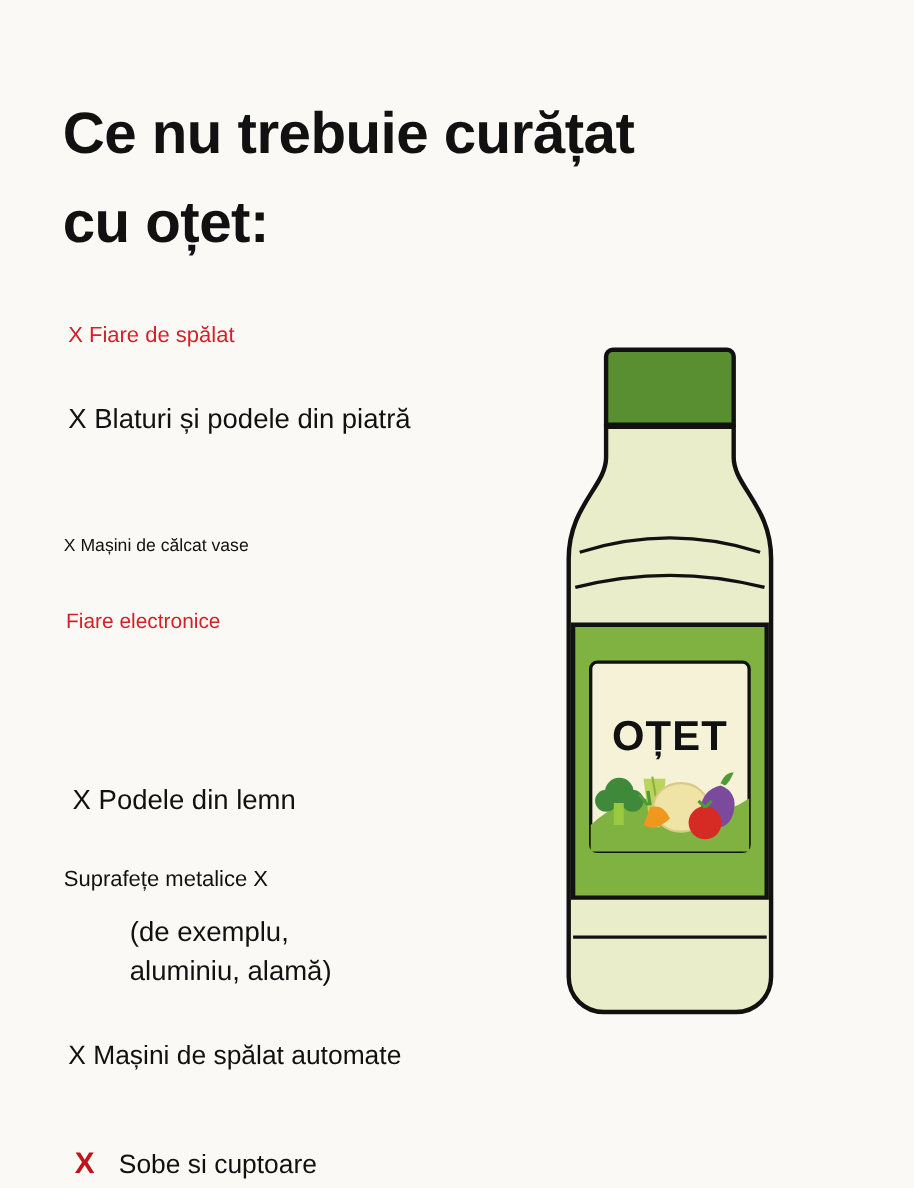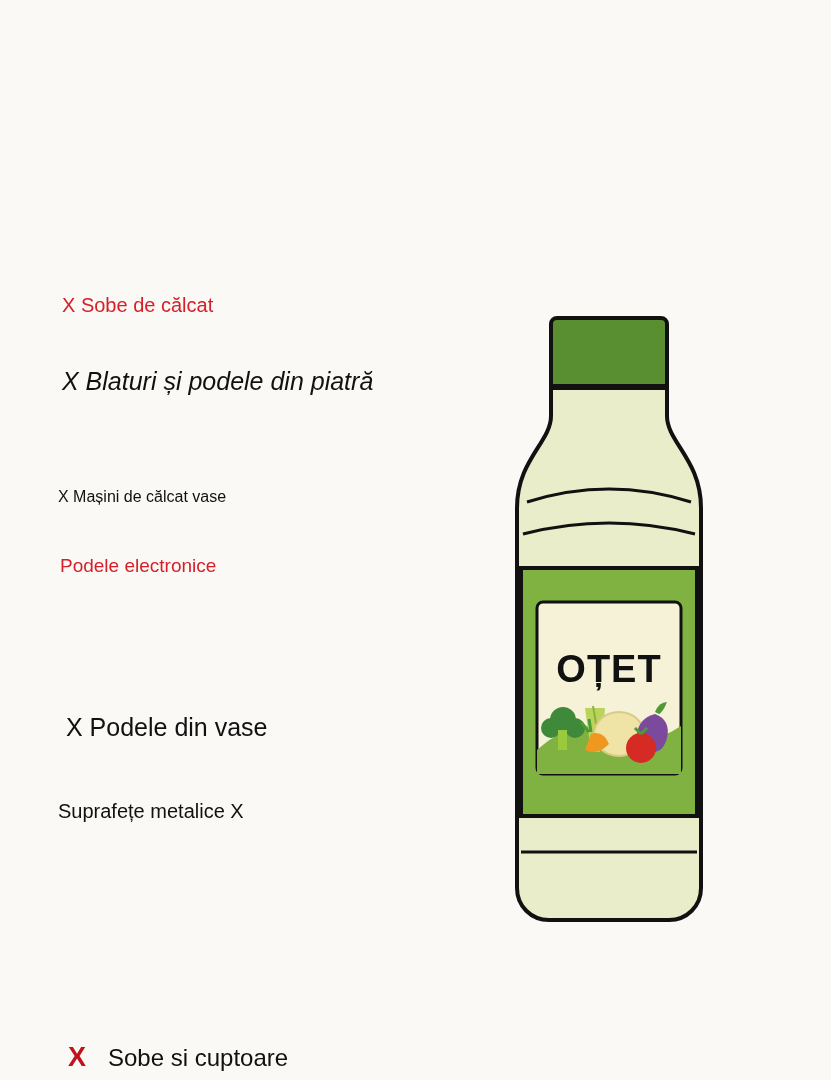--- a/index.html
+++ b/index.html
@@ -48,26 +48,26 @@
   .item {
     position: absolute;
     color: #111111;
     white-space: pre-line;
   }
   .item.red {
     color: #d61f28;
   }
 
   .i0 { left: 62px; top: 294px; font-size: 20px; }
-  .i1 { left: 62px; top: 367px; font-size: 25px; font-style: italic; }
+  .i1 { left: 62px; top: 367px; font-size: 25px; }
   .i2 { left: 58px; top: 488px; font-size: 16px; }
   .i3 { left: 60px; top: 555px; font-size: 19px; }
   .i4 { left: 118px; top: 598px; font-size: 24px; line-height: 1.42; }
   .i5 { left: 66px; top: 713px; font-size: 25px; }
-  .i6 { left: 58px; top: 788px; font-size: 20px; margin-top: 12px; }
+  .i6 { left: 58px; top: 788px; font-size: 20px; }
   .i7 { left: 118px; top: 830px; font-size: 25px; line-height: 1.42; }
   .i8 { left: 62px; top: 946px; font-size: 24px; }
   .i9 { left: 68px; top: 1014px; font-size: 24px; text-align: right; }
   .i9 .xbold {
     color: #c0131b;
     font-weight: bold;
     font-size: 27px;
   }
   .i9 .txt {
     margin-left: 22px;
@@ -90,28 +90,35 @@
     font-weight: 600;
     fill: #111111;
     letter-spacing: 1px;
   }
 </style>
 </head>
 <body>
 
 <div class="page">
 
+  <div class="title">
+    <span>Ce nu trebuie curățat</span>
+    <span class="line2">cu oțet:</span>
+  </div>
 
   <div class="list">
-    <div class="item red i0">X Sobe de călcat</div>
+    <div class="item red i0">X Fiare de spălat</div>
     <div class="item i1">X Blaturi și podele din piatră</div>
     <div class="item i2">X Mașini de călcat vase</div>
-    <div class="item red i3">Podele electronice</div>
-    <div class="item i5">X Podele din vase</div>
+    <div class="item red i3">Fiare electronice</div>
+    <div class="item i5">X Podele din lemn</div>
     <div class="item i6">Suprafețe metalice X</div>
+    <div class="item i7">(de exemplu,
+aluminiu, alamă)</div>
+    <div class="item i8">X Mașini de spălat automate</div>
     <div class="item i9">
       <span class="xbold">X</span><span class="txt">Sobe si cuptoare</span>
     </div>
   </div>
 
   <div class="bottle-wrap">
     <svg width="300" height="640" viewBox="0 0 300 640" xmlns="http://www.w3.org/2000/svg">
 
       <path d="M98 8 h104 a6 6 0 0 1 6 6 v62 h-116 v-62 a6 6 0 0 1 6 -6 z" fill="#5a8f31" stroke="#111" stroke-width="4"></path>
 

